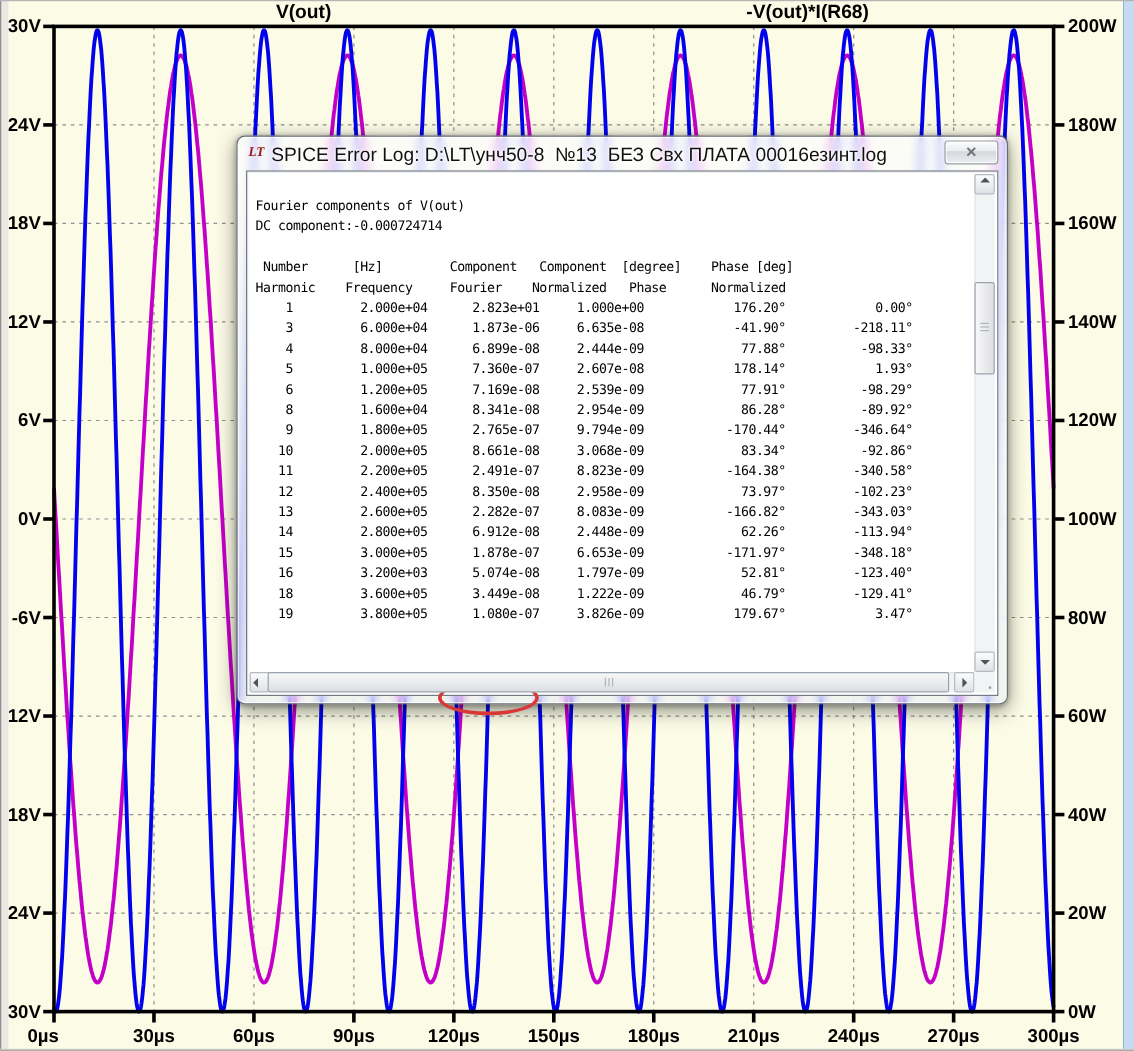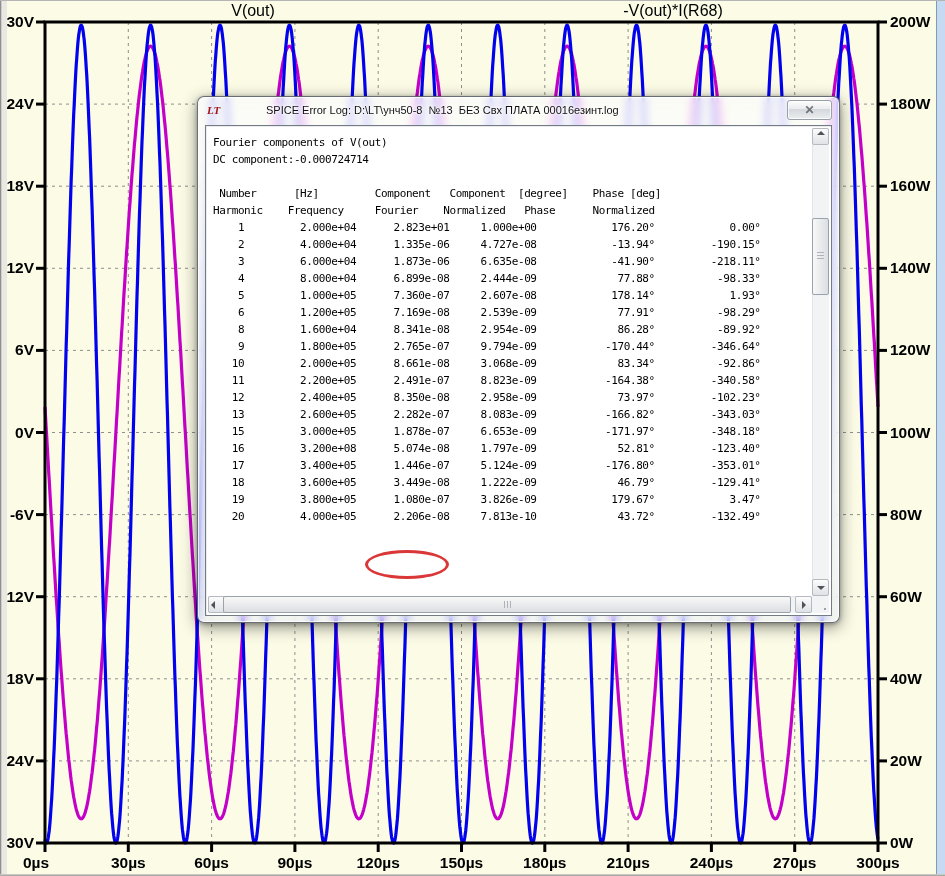--- a/index.html
+++ b/index.html
@@ -12,47 +12,47 @@
   .edge-left{left:0;top:0;bottom:0;width:7px;
     background:linear-gradient(90deg,#8f8f8f 0 1px,#cfcec9 1px 2px,#e9e8e3 2px 100%);}
   .edge-right{right:0;top:0;bottom:0;width:9px;
     background:linear-gradient(90deg,#7f9db9 0 1px,#c6daf2 1px 100%);}
   .edge-top{left:0;right:0;top:0;height:1px;background:#b5b5b5;}
   .edge-bottom{left:0;right:0;bottom:0;height:2px;
     background:linear-gradient(#d8d8d2,#9a9a9a);}
 
   
   #plot-svg{position:absolute;left:0;top:0;z-index:1;}
-  .legend-label{position:absolute;top:2px;z-index:2;font-weight:normal;font-size:16px;
+  .legend-label{position:absolute;top:2px;z-index:2;font-weight:bold;font-size:16px;
     transform:translateX(-50%);white-space:nowrap;cursor:pointer;}
 
   
-  .dlg{position:absolute;left:197px;top:96px;width:643px;height:527px;z-index:10;
+  .dlg{position:absolute;left:197px;top:113px;width:643px;height:474px;z-index:10;
     border-radius:7px;
     background:linear-gradient(rgba(252,253,255,0.70),rgba(233,239,248,0.55));
     backdrop-filter:blur(4px) saturate(1.1);
     border:1px solid rgba(70,75,85,0.8);
     box-shadow:0 4px 16px rgba(0,0,0,0.45),0 1px 4px rgba(0,0,0,0.3),
                inset 0 0 0 1px rgba(255,255,255,0.75);
     box-sizing:border-box;}
   .dlg-titlebar{position:absolute;left:0;right:0;top:0;height:28px;cursor:default;}
   .dlg-icon{position:absolute;left:9px;top:7px;width:15px;height:13px;
     font:italic bold 11px "Liberation Serif",serif;color:#9c1313;line-height:13px;}
-  .dlg-title{position:absolute;left:28px;top:7px;font-size:11px;color:#111;
-    white-space:pre;text-shadow:0 0 3px #fff,0 0 3px #fff;margin-left:40px;}
+  .dlg-title{position:absolute;left:28px;top:7px;font-size:16px;color:#111;
+    white-space:pre;text-shadow:0 0 3px #fff,0 0 3px #fff;}
   .dlg-close{position:absolute;right:7px;top:3px;width:45px;height:20px;
     border:1px solid #98a0a8;border-radius:3px;box-sizing:border-box;
     background:linear-gradient(#fdfdfd,#e9ebee 45%,#d4d7db 46%,#eceef1);
     color:#6f747a;font-weight:bold;font-size:12px;text-align:center;line-height:18px;
     cursor:pointer;box-shadow:inset 0 0 0 1px rgba(255,255,255,0.8);}
   .dlg-content{position:absolute;left:7px;right:7px;top:28px;bottom:6px;
     background:#fff;border:1px solid #737b87;box-sizing:border-box;
     box-shadow:inset 1px 1px 0 rgba(0,0,0,0.08);}
   .log{position:absolute;left:2px;top:2px;right:19px;bottom:19px;overflow:hidden;
-    padding:6px 0 0 5px;
+    padding:18px 0 0 5px;
     font-family:"DejaVu Sans Mono",monospace;font-size:11px;line-height:17px;
     letter-spacing:-0.4px;color:#000;}
   .log-line{white-space:pre;height:17px;}
   .thd-ellipse{position:absolute;left:159px;top:424px;width:84px;height:29px;
     border:3px solid #da3838;border-radius:50%;box-sizing:border-box;}
 
   
   .vscroll{position:absolute;top:2px;right:2px;bottom:19px;width:17px;
     background:#f2f3f5;box-shadow:inset 1px 0 0 #e2e4e8;}
   .hscroll{position:absolute;left:2px;right:19px;bottom:2px;height:17px;
@@ -183,37 +183,35 @@
     </span>
   </div>
   <div class="dlg-content">
     <div class="log" id="log-lines">
         <div class="log-line">Fourier components of V(out)</div>
         <div class="log-line">DC component:-0.000724714</div>
         <div class="log-line"></div>
         <div class="log-line"> Number      [Hz]         Component   Component  [degree]    Phase [deg]</div>
         <div class="log-line">Harmonic    Frequency     Fourier    Normalized   Phase      Normalized</div>
         <div class="log-line">    1         2.000e+04      2.823e+01     1.000e+00            176.20°            0.00°</div>
-        <div class="log-line">    2         4.000e+04      1.335e-06     4.727e-08            -13.94°         -190.15°</div>
         <div class="log-line">    3         6.000e+04      1.873e-06     6.635e-08            -41.90°         -218.11°</div>
         <div class="log-line">    4         8.000e+04      6.899e-08     2.444e-09             77.88°          -98.33°</div>
         <div class="log-line">    5         1.000e+05      7.360e-07     2.607e-08            178.14°            1.93°</div>
         <div class="log-line">    6         1.200e+05      7.169e-08     2.539e-09             77.91°          -98.29°</div>
         <div class="log-line">    8         1.600e+04      8.341e-08     2.954e-09             86.28°          -89.92°</div>
         <div class="log-line">    9         1.800e+05      2.765e-07     9.794e-09           -170.44°         -346.64°</div>
         <div class="log-line">   10         2.000e+05      8.661e-08     3.068e-09             83.34°          -92.86°</div>
         <div class="log-line">   11         2.200e+05      2.491e-07     8.823e-09           -164.38°         -340.58°</div>
         <div class="log-line">   12         2.400e+05      8.350e-08     2.958e-09             73.97°         -102.23°</div>
         <div class="log-line">   13         2.600e+05      2.282e-07     8.083e-09           -166.82°         -343.03°</div>
+        <div class="log-line">   14         2.800e+05      6.912e-08     2.448e-09             62.26°         -113.94°</div>
         <div class="log-line">   15         3.000e+05      1.878e-07     6.653e-09           -171.97°         -348.18°</div>
-        <div class="log-line">   16         3.200e+08      5.074e-08     1.797e-09             52.81°         -123.40°</div>
-        <div class="log-line">   17         3.400e+05      1.446e-07     5.124e-09           -176.80°         -353.01°</div>
+        <div class="log-line">   16         3.200e+03      5.074e-08     1.797e-09             52.81°         -123.40°</div>
         <div class="log-line">   18         3.600e+05      3.449e-08     1.222e-09             46.79°         -129.41°</div>
         <div class="log-line">   19         3.800e+05      1.080e-07     3.826e-09            179.67°            3.47°</div>
-        <div class="log-line">   20         4.000e+05      2.206e-08     7.813e-10             43.72°         -132.49°</div>
       </div>
     <div class="thd-ellipse"></div>
     <div class="vscroll">
       <div class="sb-btn sb-up"></div>
       <div class="sb-thumb vthumb"></div>
       <div class="sb-btn sb-down"></div>
     </div>
     <div class="hscroll">
       <div class="sb-btn sb-left"></div>
       <div class="sb-thumb hthumb"></div>

